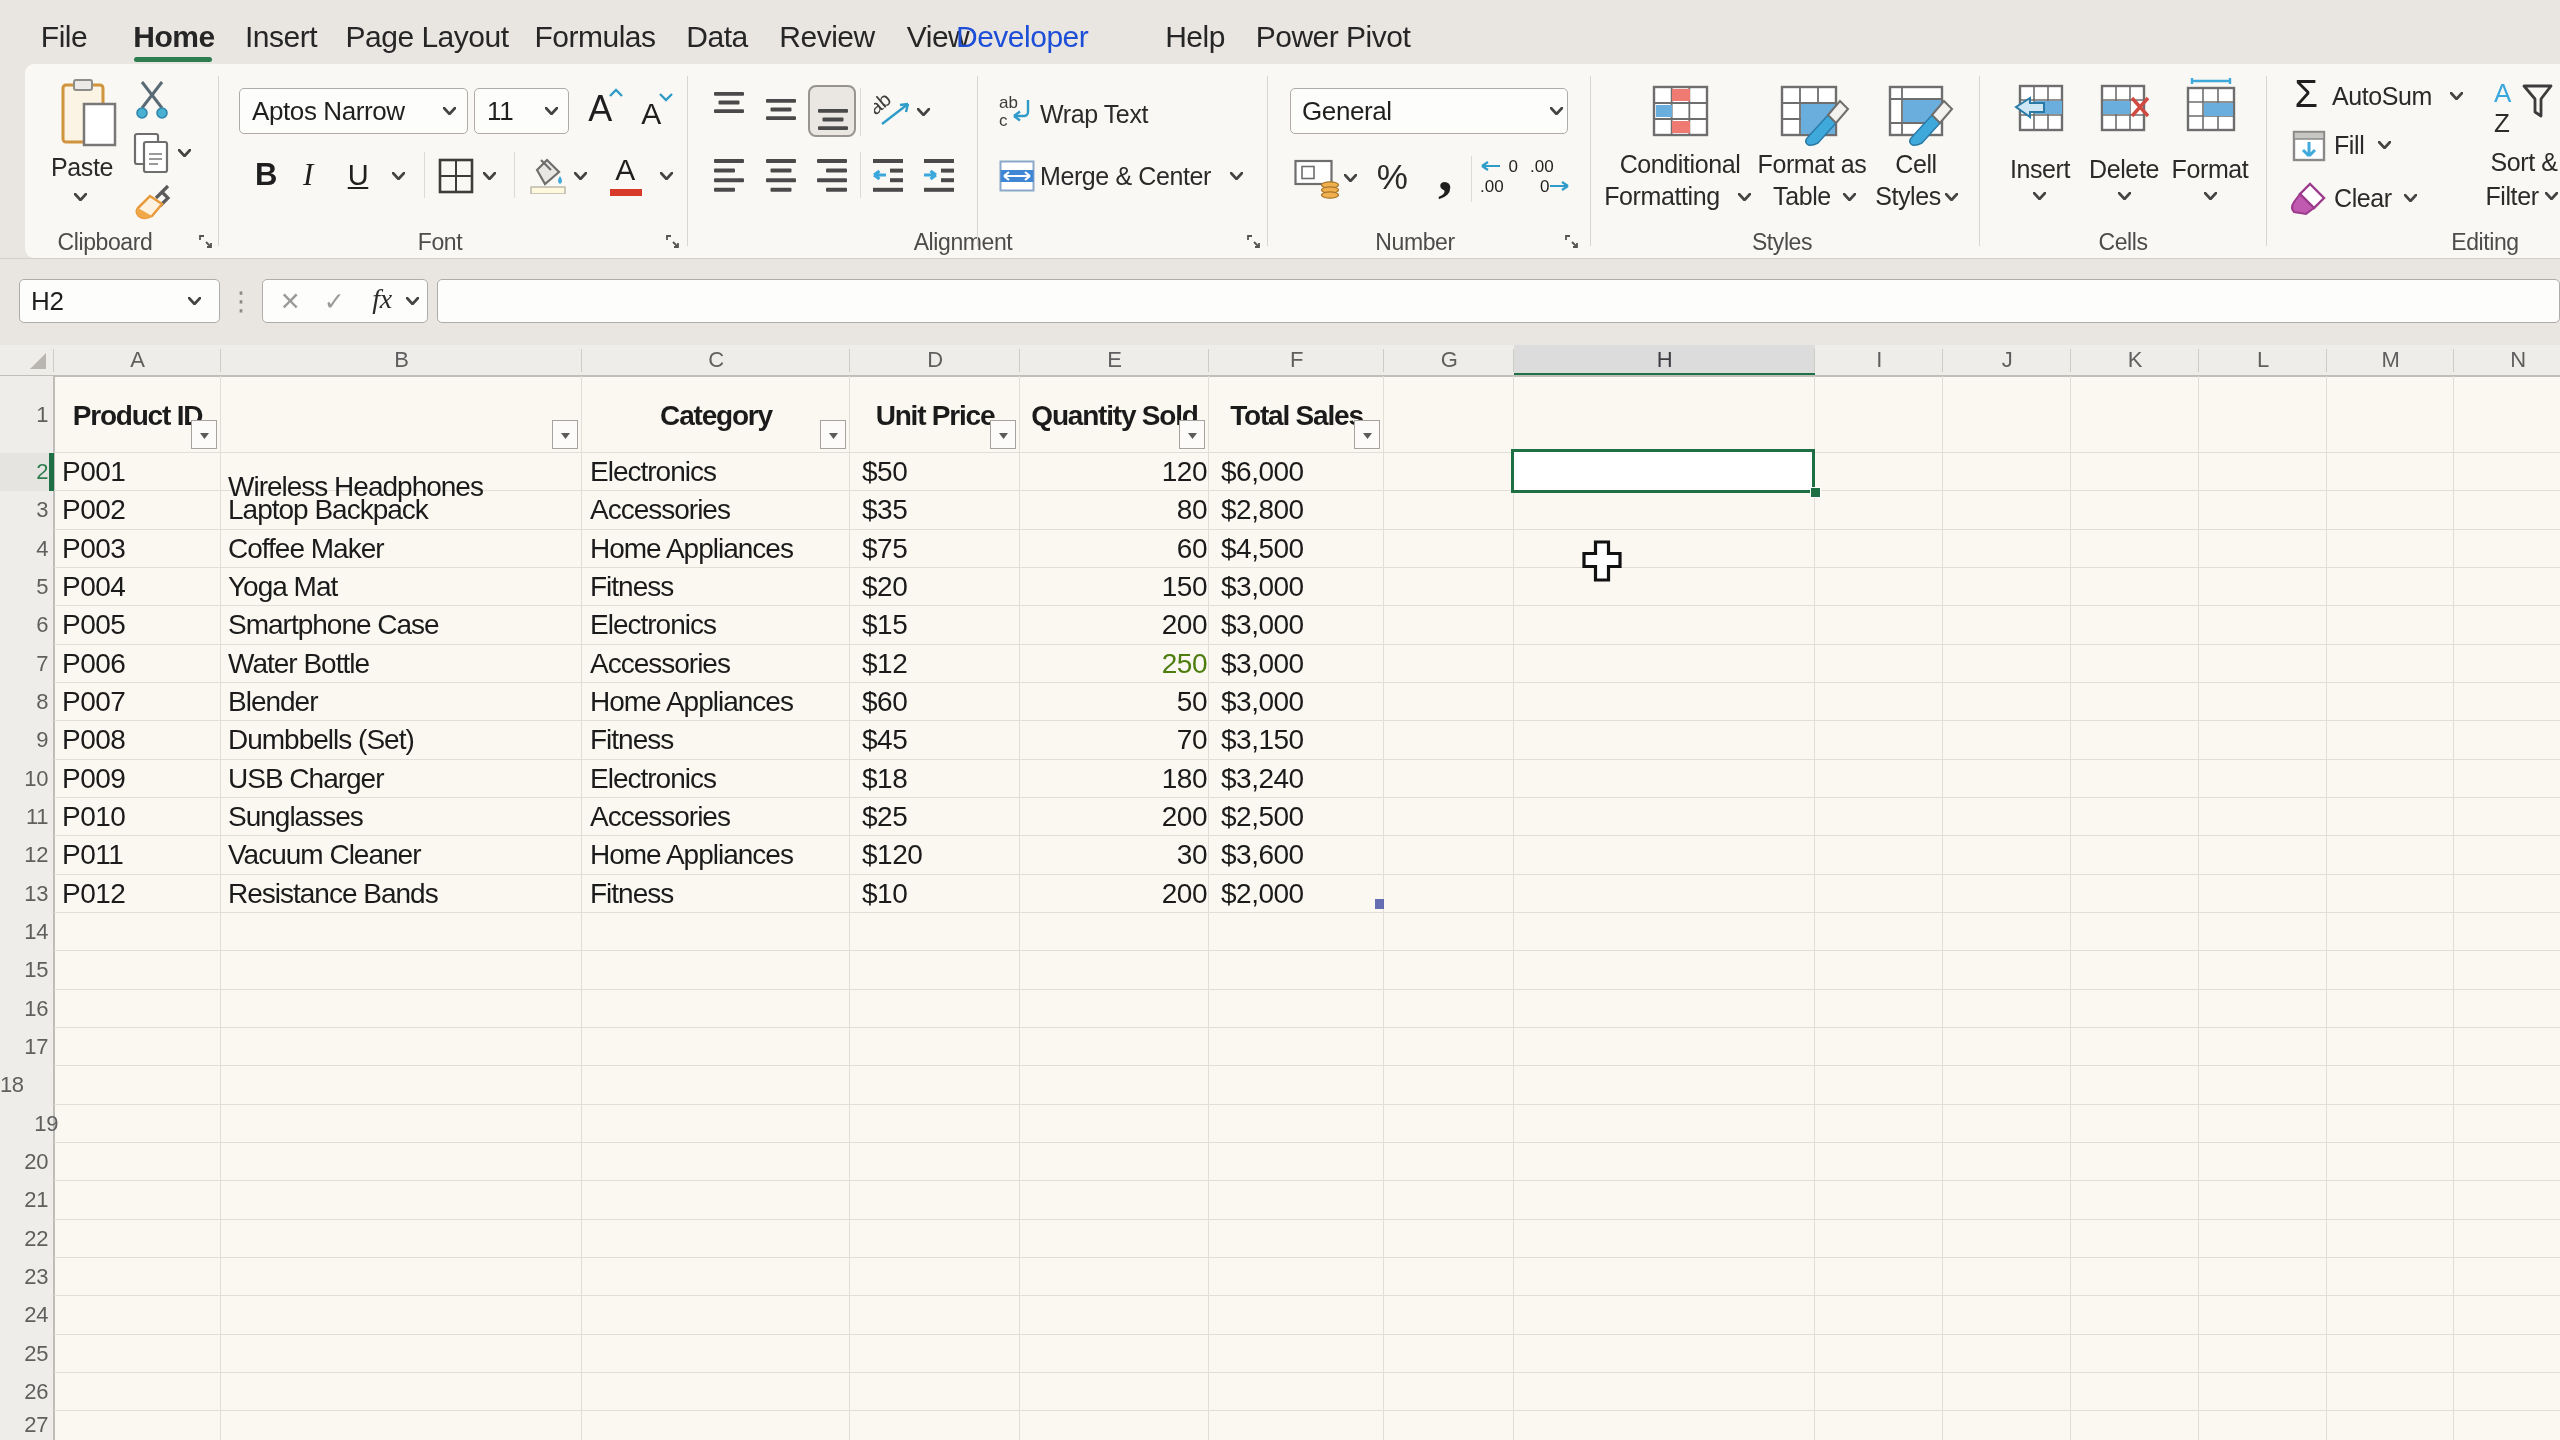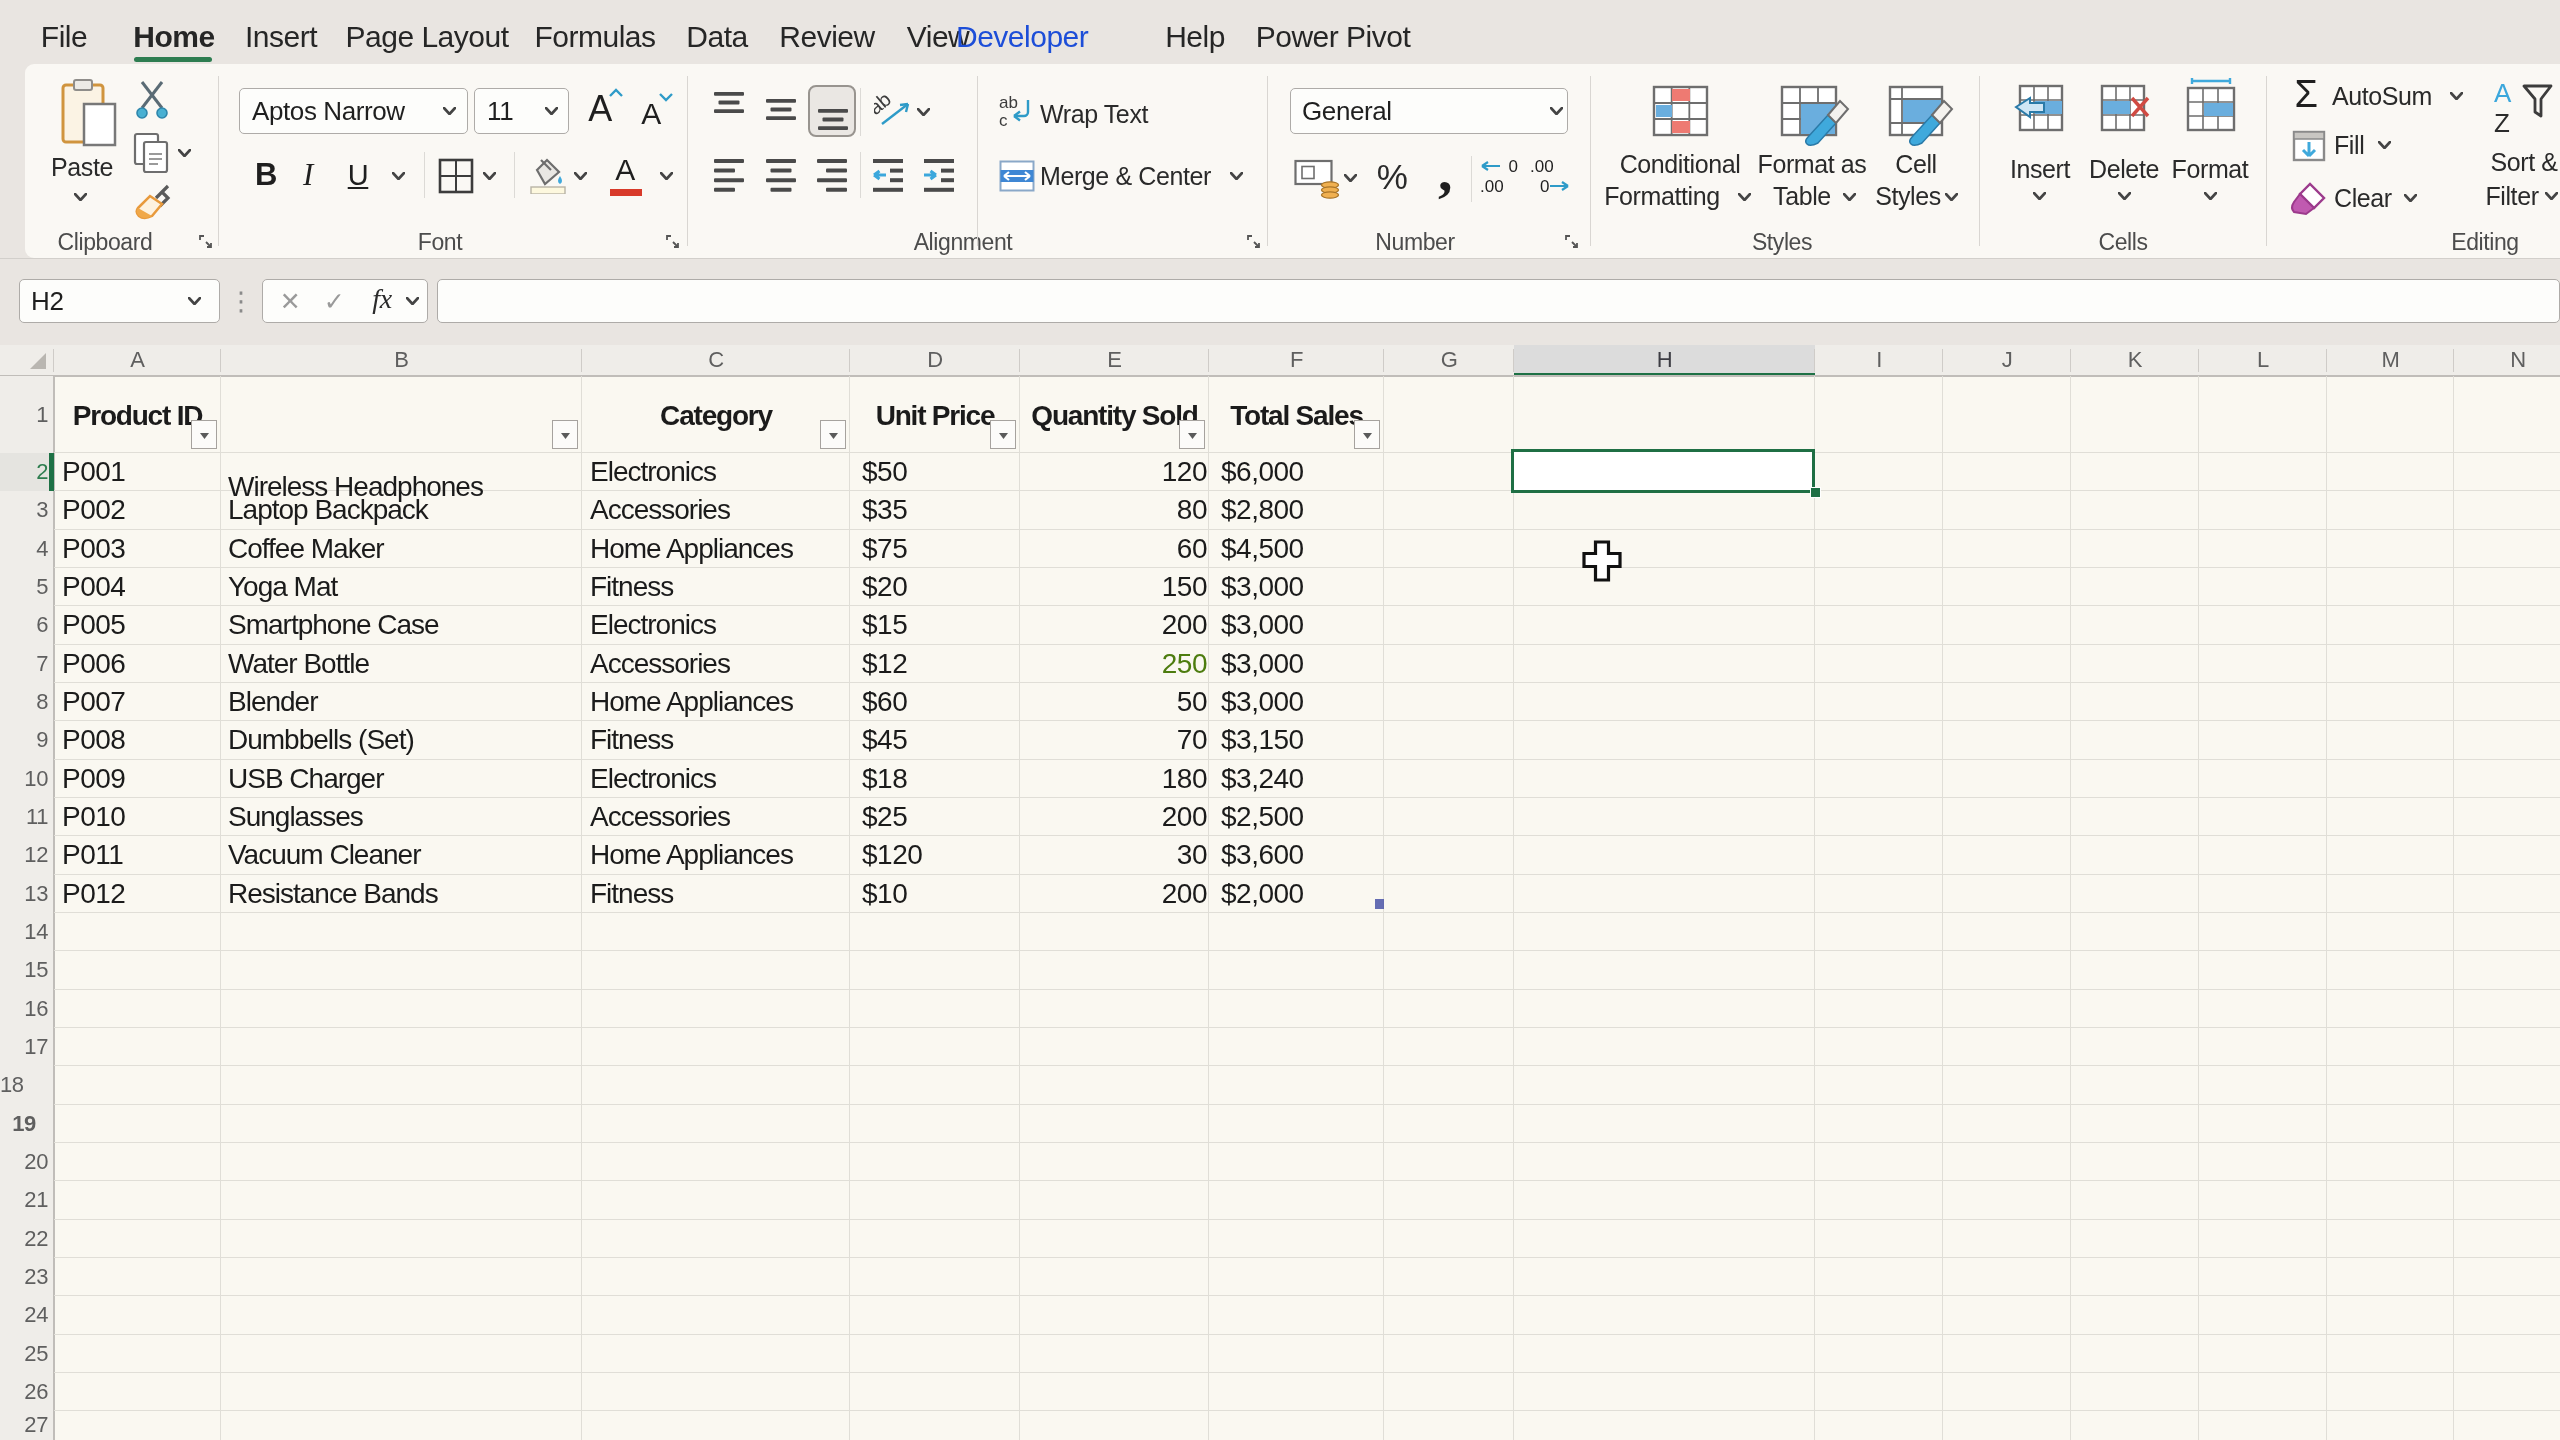--- a/index.html
+++ b/index.html
@@ -394,21 +394,21 @@
 <div class="a" style="left:0px;top:721.31px;width:48px;height:38.33000000000004px;font-size:22px;font-weight:400;color:#5f5f5f;text-align:right;line-height:38.33000000000004px;letter-spacing:-0.4px;">9</div>
 <div class="a" style="left:0px;top:759.64px;width:48px;height:38.33000000000004px;font-size:22px;font-weight:400;color:#5f5f5f;text-align:right;line-height:38.33000000000004px;letter-spacing:-0.4px;">10</div>
 <div class="a" style="left:0px;top:797.97px;width:48px;height:38.33000000000004px;font-size:22px;font-weight:400;color:#5f5f5f;text-align:right;line-height:38.33000000000004px;letter-spacing:-0.4px;">11</div>
 <div class="a" style="left:0px;top:836.3px;width:48px;height:38.33000000000004px;font-size:22px;font-weight:400;color:#5f5f5f;text-align:right;line-height:38.33000000000004px;letter-spacing:-0.4px;">12</div>
 <div class="a" style="left:0px;top:874.63px;width:48px;height:38.33000000000004px;font-size:22px;font-weight:400;color:#5f5f5f;text-align:right;line-height:38.33000000000004px;letter-spacing:-0.4px;">13</div>
 <div class="a" style="left:0px;top:912.96px;width:48px;height:38.33000000000004px;font-size:22px;font-weight:400;color:#5f5f5f;text-align:right;line-height:38.33000000000004px;letter-spacing:-0.4px;">14</div>
 <div class="a" style="left:0px;top:951.29px;width:48px;height:38.33000000000004px;font-size:22px;font-weight:400;color:#5f5f5f;text-align:right;line-height:38.33000000000004px;letter-spacing:-0.4px;">15</div>
 <div class="a" style="left:0px;top:989.62px;width:48px;height:38.33000000000004px;font-size:22px;font-weight:400;color:#5f5f5f;text-align:right;line-height:38.33000000000004px;letter-spacing:-0.4px;">16</div>
 <div class="a" style="left:0px;top:1027.9499999999998px;width:48px;height:38.32999999999993px;font-size:22px;font-weight:400;color:#5f5f5f;text-align:right;line-height:38.32999999999993px;letter-spacing:-0.4px;">17</div>
 <div class="a" style="left:0px;top:1066.28px;width:48px;height:38.32999999999993px;font-size:22px;font-weight:400;color:#5f5f5f;text-align:left;line-height:38.32999999999993px;letter-spacing:-0.4px;">18</div>
-<div class="a" style="left:0px;top:1104.6100000000001px;width:48px;height:38.32999999999993px;font-size:22px;font-weight:700;color:#5f5f5f;text-align:center;line-height:38.32999999999993px;letter-spacing:-0.4px;">19</div>
+<div class="a" style="left:0px;top:1104.6100000000001px;width:48px;height:38.32999999999993px;font-size:22px;font-weight:400;color:#5f5f5f;text-align:right;line-height:38.32999999999993px;letter-spacing:-0.4px;padding-left:10px;">19</div>
 <div class="a" style="left:0px;top:1142.94px;width:48px;height:38.32999999999993px;font-size:22px;font-weight:400;color:#5f5f5f;text-align:right;line-height:38.32999999999993px;letter-spacing:-0.4px;">20</div>
 <div class="a" style="left:0px;top:1181.27px;width:48px;height:38.32999999999993px;font-size:22px;font-weight:400;color:#5f5f5f;text-align:right;line-height:38.32999999999993px;letter-spacing:-0.4px;">21</div>
 <div class="a" style="left:0px;top:1219.6px;width:48px;height:38.32999999999993px;font-size:22px;font-weight:400;color:#5f5f5f;text-align:right;line-height:38.32999999999993px;letter-spacing:-0.4px;">22</div>
 <div class="a" style="left:0px;top:1257.9299999999998px;width:48px;height:38.32999999999993px;font-size:22px;font-weight:400;color:#5f5f5f;text-align:right;line-height:38.32999999999993px;letter-spacing:-0.4px;">23</div>
 <div class="a" style="left:0px;top:1296.26px;width:48px;height:38.32999999999993px;font-size:22px;font-weight:400;color:#5f5f5f;text-align:right;line-height:38.32999999999993px;letter-spacing:-0.4px;">24</div>
 <div class="a" style="left:0px;top:1334.59px;width:48px;height:38.32999999999993px;font-size:22px;font-weight:400;color:#5f5f5f;text-align:right;line-height:38.32999999999993px;letter-spacing:-0.4px;">25</div>
 <div class="a" style="left:0px;top:1372.92px;width:48px;height:38.32999999999993px;font-size:22px;font-weight:400;color:#5f5f5f;text-align:right;line-height:38.32999999999993px;letter-spacing:-0.4px;">26</div>
 <div class="a" style="left:0px;top:1411.25px;width:48px;height:28.75px;font-size:22px;font-weight:400;color:#5f5f5f;text-align:right;line-height:28.75px;letter-spacing:-0.4px;">27</div>
 <div class="a" style="left:220px;top:376px;width:1px;height:1064px;background:#e0ded7;"></div>
 <div class="a" style="left:581px;top:376px;width:1px;height:1064px;background:#e0ded7;"></div>

